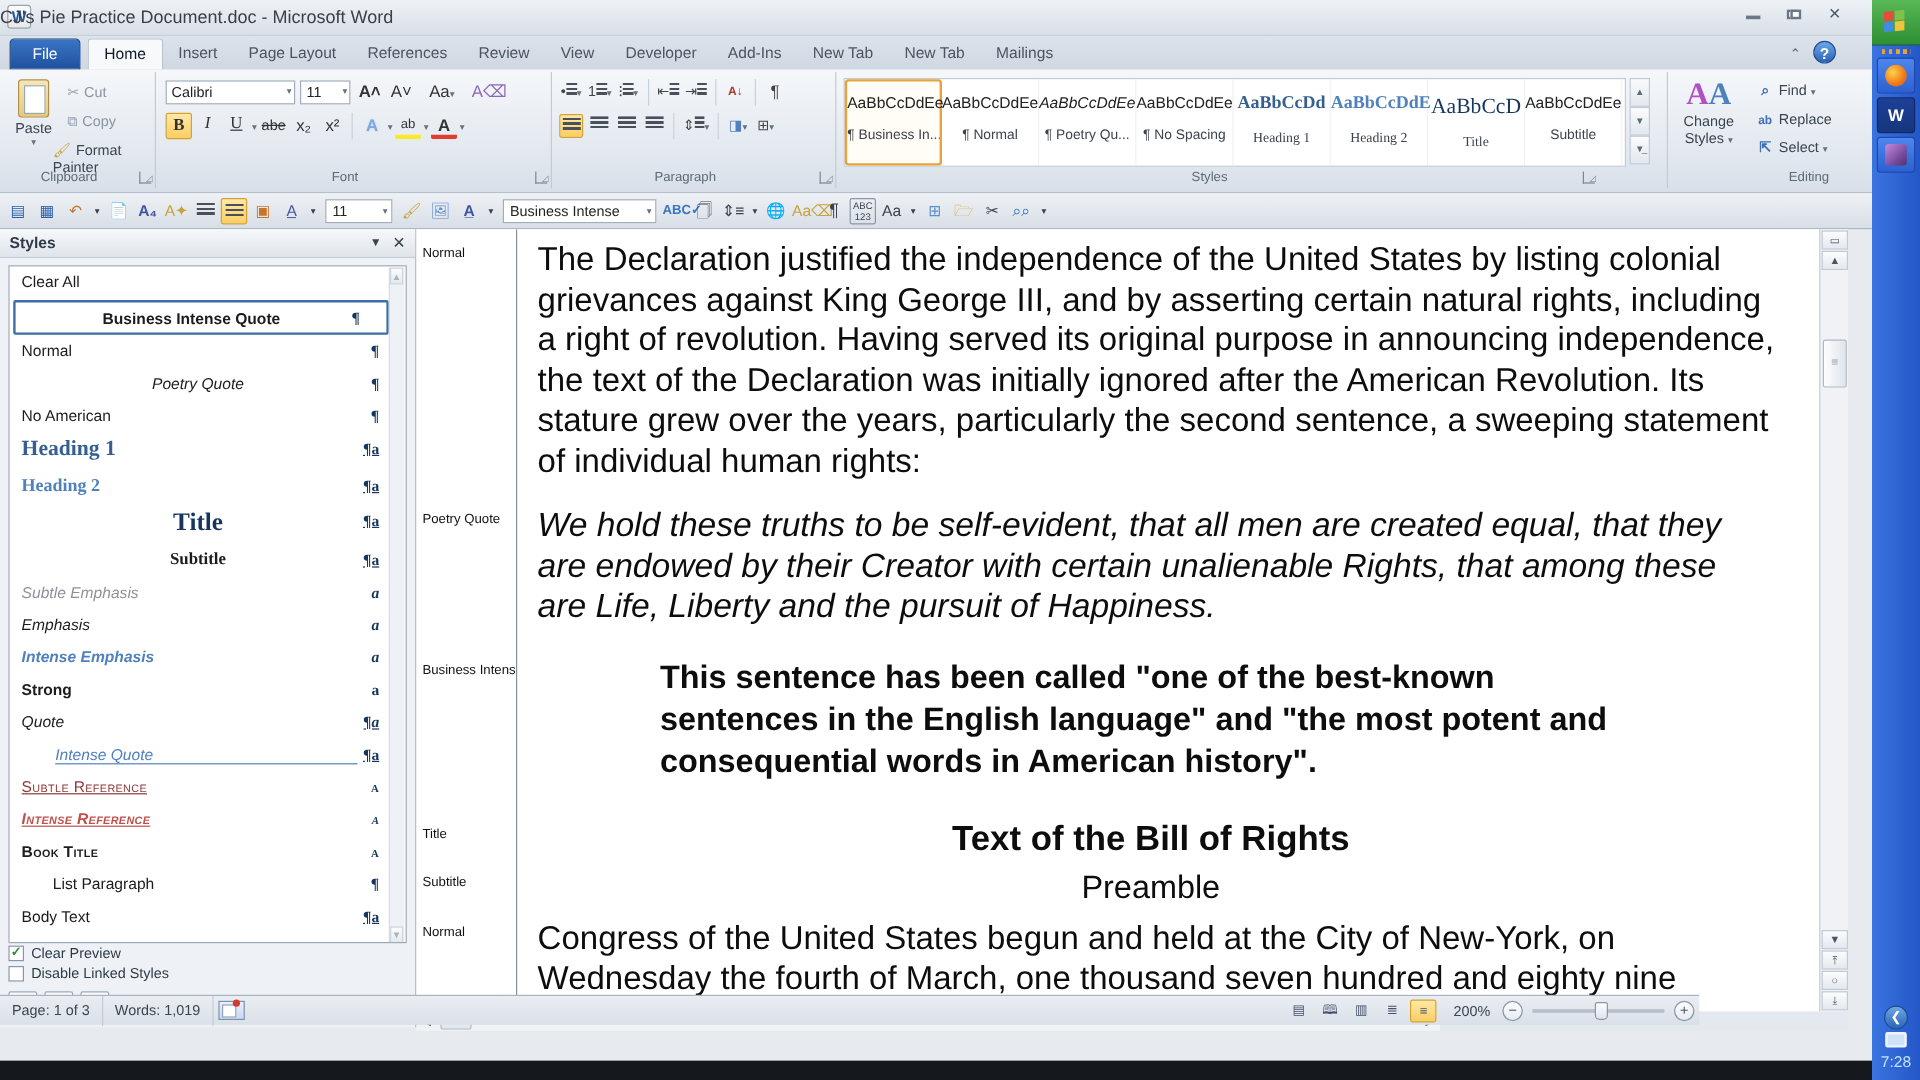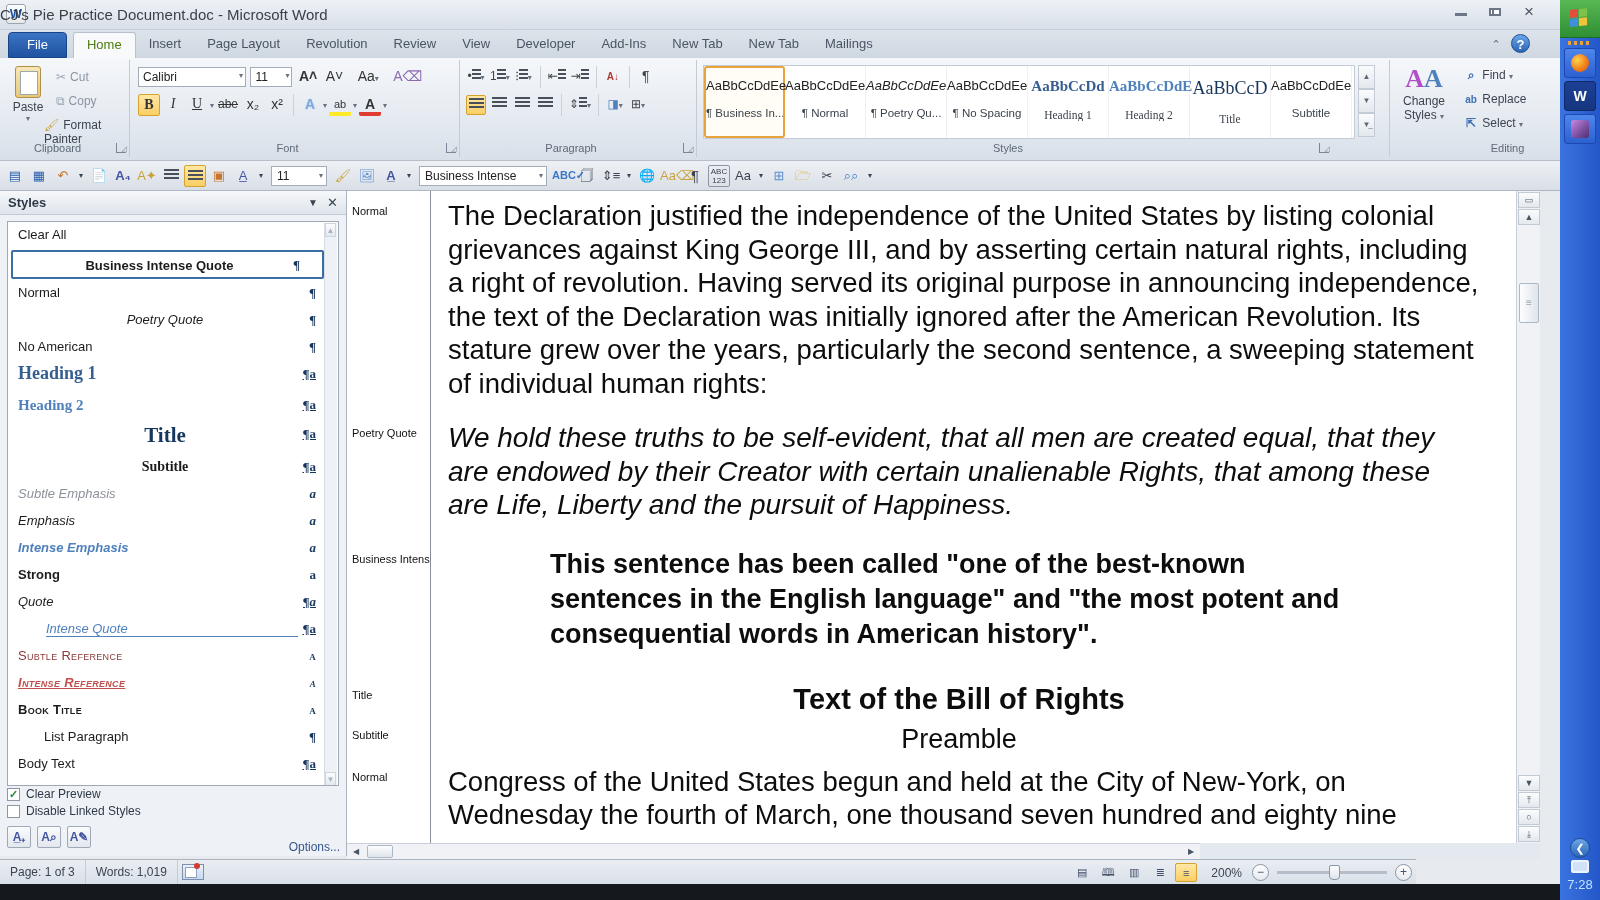--- a/index.html
+++ b/index.html
@@ -19,21 +19,21 @@
   .minbar { display:inline-block; width:12px; height:3px; background:#6b7686; margin-top:9px; }
   .restbox { display:inline-block; width:9px; height:8px; border:2px solid #6b7686; background:#fff; }
   .restbox2 { display:inline-block; width:9px; height:8px; border:2px solid #6b7686; background:#fff; margin-left:-6px; margin-top:3px; }
 
   
   #tabrow { position:absolute; left:0; top:30px; width:1560px; height:28px;
     background:linear-gradient(#dde3ea,#cfd7e1); }
   .tab { float:left; height:26px; margin-top:2px; padding:4px 13px 0 13px; font-size:13px; color:#4a5564; }
   #file-tab { float:left; height:26px; margin:2px 6px 0 8px; padding:4px 18px 0 18px; font-size:13px; color:#fff;
     background:linear-gradient(#3a74c4,#1f52a0); border-radius:4px 4px 0 0; border:1px solid #184587; }
-  .tab.active { background:#f7f9fb; border:1px solid #b9c2cc; border-bottom:none; border-radius:3px 3px 0 0; color:#4d7c0f; }
+  .tab.active { background:#f7f9fb; border:1px solid #b9c2cc; border-bottom:none; border-radius:3px 3px 0 0; color:#0f172a; }
   #ribbon-min { position:absolute; right:56px; top:38px; width:16px; height:14px; color:#5e6a78; font-size:11px; text-align:center; }
   #ribbon-help { position:absolute; right:30px; top:34px; width:19px; height:19px; border-radius:50%;
     background:linear-gradient(#6fa6e8,#2a64b4); color:#fff; font-weight:bold; font-size:13px; text-align:center; line-height:19px; border:1px solid #1d4d93; }
 
   
   #ribbon { position:absolute; left:0; top:58px; width:1560px; height:103px;
     background:linear-gradient(#f5f7fa,#e2e8ef 70%,#d8dfe8); border-bottom:1px solid #b6bfca; }
   .rgroup { position:absolute; top:2px; height:97px; border-right:1px solid #c3cbd5; }
   .glabel { position:absolute; bottom:3px; left:0; right:14px; text-align:center; font-size:11px; color:#5e6a78; }
   .launcher { position:absolute; bottom:4px; right:3px; width:10px; height:10px; border-left:1px solid #7a8696; border-bottom:1px solid #7a8696; }
@@ -114,21 +114,21 @@
   .sp-h1 { color:#365f91; font-family:"Liberation Serif",serif; font-weight:bold; font-size:18px; padding-top:2px; height:31px; }
   .sp-h2 { color:#4f81bd; font-family:"Liberation Serif",serif; font-weight:bold; font-size:15px; height:29px; }
   .sp-titleprev { font-family:"Liberation Serif",serif; font-size:21px; height:33px; padding-top:2px; font-weight:bold; color:#17365d;}
   .sp-subprev { font-family:"Liberation Serif",serif; font-weight:bold; font-size:14px; }
   .sp-gray { color:#8d9199; }
   .sp-blue { color:#4f81bd; }
   .sp-bold { font-weight:bold; }
   .sp-iq { padding-left:38px; }
   .sp-iq .iq-inner { display:inline-block; color:#4f81bd; font-style:italic; border-bottom:1px solid #4f81bd; width:252px; }
   .sp-caps { font-variant:small-caps; letter-spacing:.3px; }
-  .sp-ref1 { color:#8a3a38; }
+  .sp-ref1 { color:#8a3a38; text-decoration:underline; }
   .sp-ref2 { color:#c0504d; font-weight:bold; text-decoration:underline;font-style:italic; }
   .sp-indent { padding-left:36px; }
   #sp-scroll { position:absolute; right:1px; top:1px; width:13px; height:563px; background:#eef1f5; border-left:1px solid #d7dde4; }
   .spsc { width:11px; height:14px; font-size:8px; color:#aab4c0; text-align:center; line-height:14px; background:linear-gradient(#fbfcfd,#e4e9ef); border:1px solid #cdd5dd; }
   #sp-footer { position:absolute; left:7px; bottom:8px; width:332px; font-size:12px; color:#2f3a48; }
   .cbrow { margin:3px 0; display:flex; align-items:center; gap:6px; }
   .cbox { width:13px; height:13px; background:#fff; border:1px solid #8b97a5; display:inline-block; text-align:center; line-height:11px; font-size:11px; color:#2d8a3e; font-weight:bold; }
   .sp-btns { margin-top:8px; display:flex; gap:6px; }
   .spb { width:24px; height:22px; background:linear-gradient(#fafbfc,#e3e8ee); border:1px solid #9fa9b6; border-radius:2px; text-align:center; line-height:20px; font-size:12px; color:#4455a0; font-weight:bold; }
   #sp-options { position:absolute; right:6px; bottom:2px; font-size:12px; color:#34578c; }
@@ -154,21 +154,21 @@
   #vthumb:after{ content:"≡"; display:block; text-align:center; color:#9aa4b0; font-size:10px; line-height:38px;}
   #browse-btns { position:absolute; left:0; bottom:0; width:24px; }
 
   
   #hscroll { position:absolute; left:347px; top:843px; width:853px; height:16px; background:#f0f2f5; border-top:1px solid #c8cfd8; }
   .hsc-btn { position:absolute; top:1px; width:16px; height:13px; text-align:center; font-size:8px; color:#4a5564; line-height:13px; }
   #hthumb { position:absolute; left:20px; top:1px; width:26px; height:13px; background:linear-gradient(#fdfdfe,#dfe5ec); border:1px solid #aeb8c4; border-radius:2px; }
   #hs-corner { position:absolute; left:1200px; top:843px; width:340px; height:16px; background:#e4e9ef; }
 
   
-  #statusbar { position:absolute; left:0; top:859px; width:1416px; height:25px;
+  #statusbar { position:absolute; left:0; top:829px; width:1416px; height:25px;
     background:linear-gradient(#eaeef3,#d9e0e8); border-top:1px solid #aab4c0; font-size:12px; color:#3b4450; }
   .st-item { float:left; padding:5px 10px 0 10px; border-right:1px solid #c3ccd6; height:25px; }
   #proof-icon { float:left; margin:4px 8px 0 4px; width:22px; height:16px; background:linear-gradient(#eaf0fb,#c8d8f0); border:1px solid #7d90ad; position:relative; }
   #proof-icon:before { content:""; position:absolute; left:2px; top:2px; width:10px; height:9px; background:#fff; border:1px solid #8fa0ba; }
   #proof-icon:after { content:""; position:absolute; right:3px; top:-2px; width:6px; height:6px; border-radius:50%; background:#d23b2e; }
   #st-right { position:absolute; right:4px; top:0; height:25px; display:flex; align-items:center; gap:4px; }
   .viewbtn { width:22px; height:19px; text-align:center; line-height:18px; font-size:11px; color:#42506b; border-radius:2px; }
   .viewbtn.active { background:linear-gradient(#ffe8a6,#fbce63); border:1px solid #d6a22e; }
   #zoom-label { margin:0 6px 0 10px; }
   .zbtn { width:17px; height:17px; border-radius:50%; border:1px solid #8b97a5; background:linear-gradient(#fdfdfe,#e7ebf1); text-align:center; line-height:14px; font-size:12px; color:#4a5564; }
@@ -208,21 +208,21 @@
       <div class="winbtn"><span class="restbox"></span><span class="restbox2"></span></div>
       <div class="winbtn" style="font-size:17px;color:#4a5564;">×</div>
     </div>
   </div>
 
   <div id="tabrow">
     <div id="file-tab">File</div>
     <div class="tab active">Home</div>
     <div class="tab">Insert</div>
     <div class="tab">Page Layout</div>
-    <div class="tab">Revolution</div>
+    <div class="tab">References</div>
     <div class="tab">Review</div>
     <div class="tab">View</div>
     <div class="tab">Developer</div>
     <div class="tab">Add-Ins</div>
     <div class="tab">New Tab</div>
     <div class="tab">New Tab</div>
     <div class="tab">Mailings</div>
   </div>
   <div id="ribbon-min">⌃</div>
   <div id="ribbon-help">?</div>

